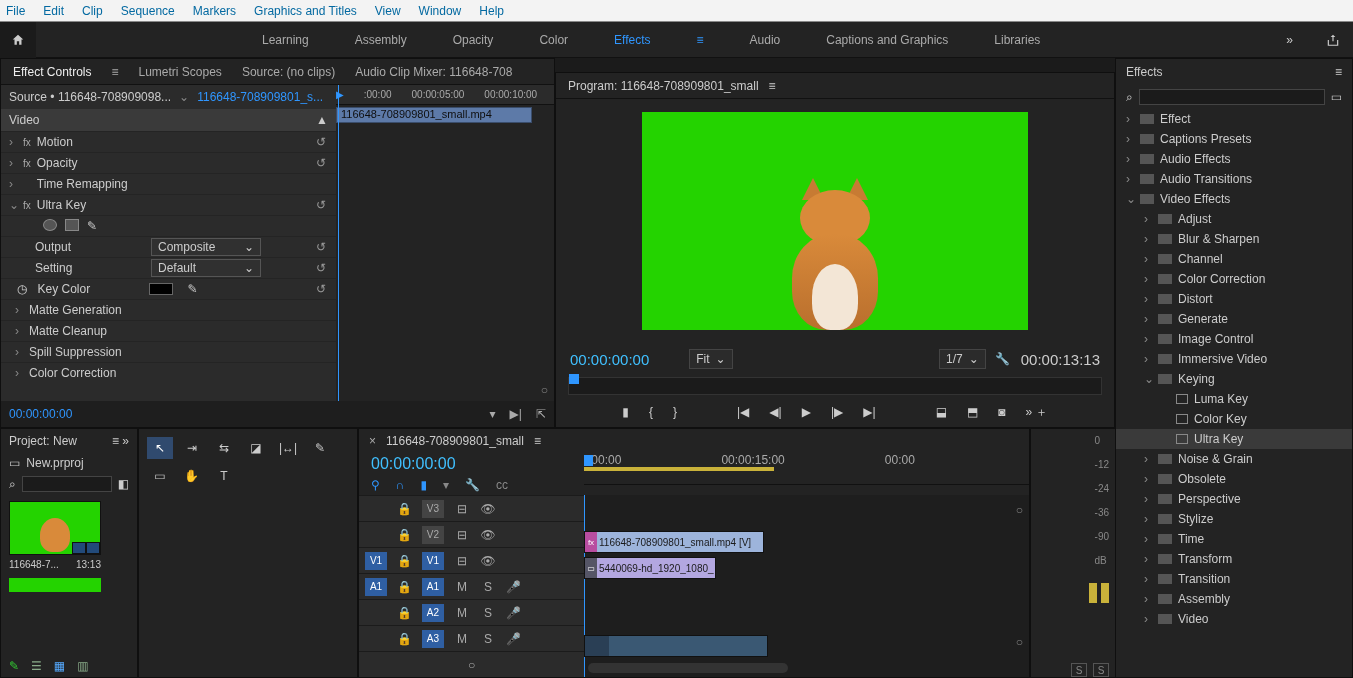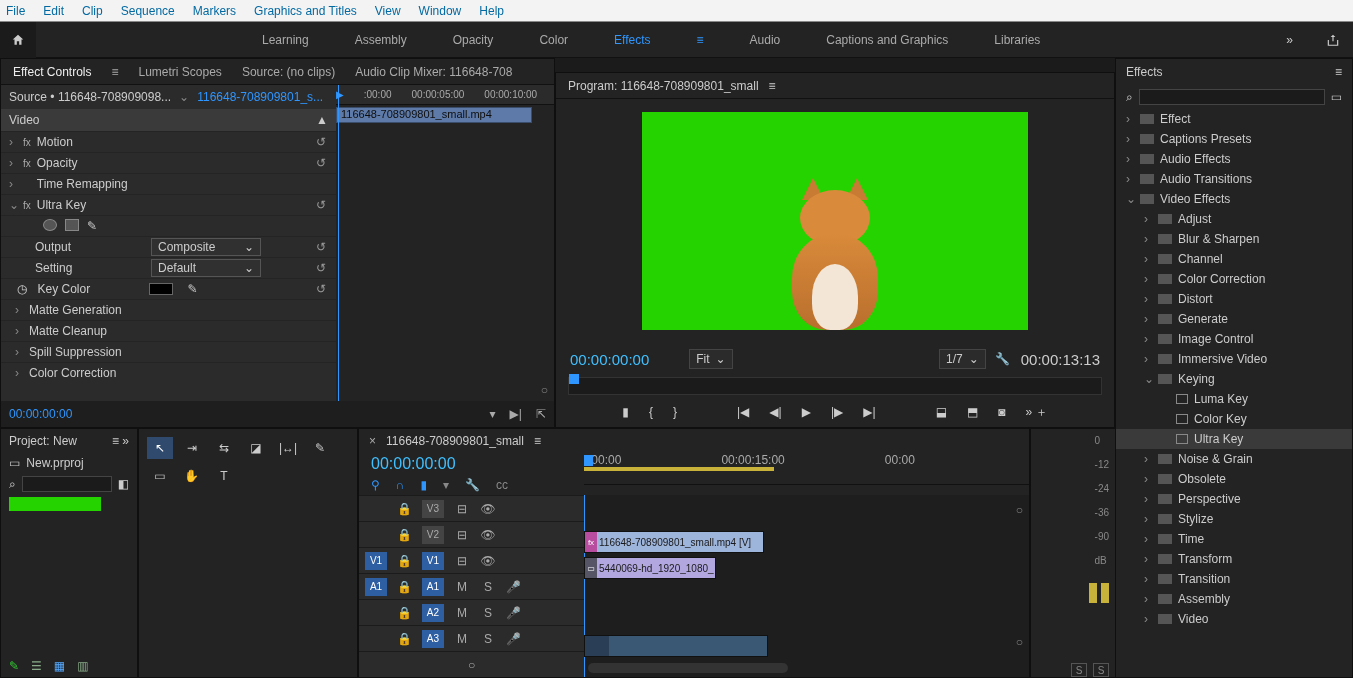--- a/index.html
+++ b/index.html
@@ -485,20 +485,33 @@
     </div>
     <div class="proj-row">
       <span>▭</span>
       <span>New.prproj</span>
     </div>
     <div class="proj-search">
       <span>⌕</span>
       <div class="box"></div>
       <span>◧</span>
     </div>
+    <div class="thumb">
+      <div class="img">
+          <div class="c"></div>
+          <div class="badges">
+            <div class="b"></div>
+            <div class="b"></div>
+          </div>
+        </div>
+      <div class="meta">
+          <span>116648-7...</span>
+          <span>13:13</span>
+        </div>
+    </div>
     <div class="thumb2"></div>
     <div class="proj-foot">
       <span style="color:#3c3">✎</span>
       <span>☰</span>
       <span style="color:#5af">▦</span>
       <span>▥</span>
     </div>
   </div>
 
   <div class="tool-col">

